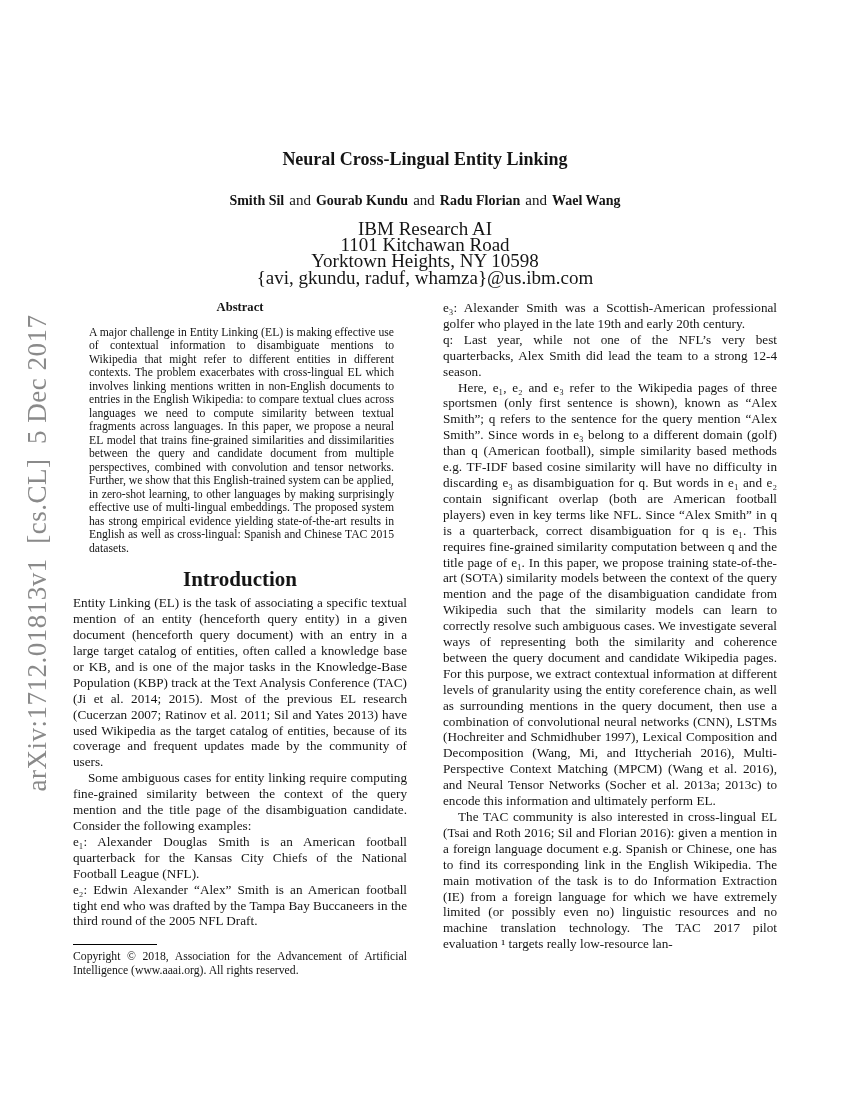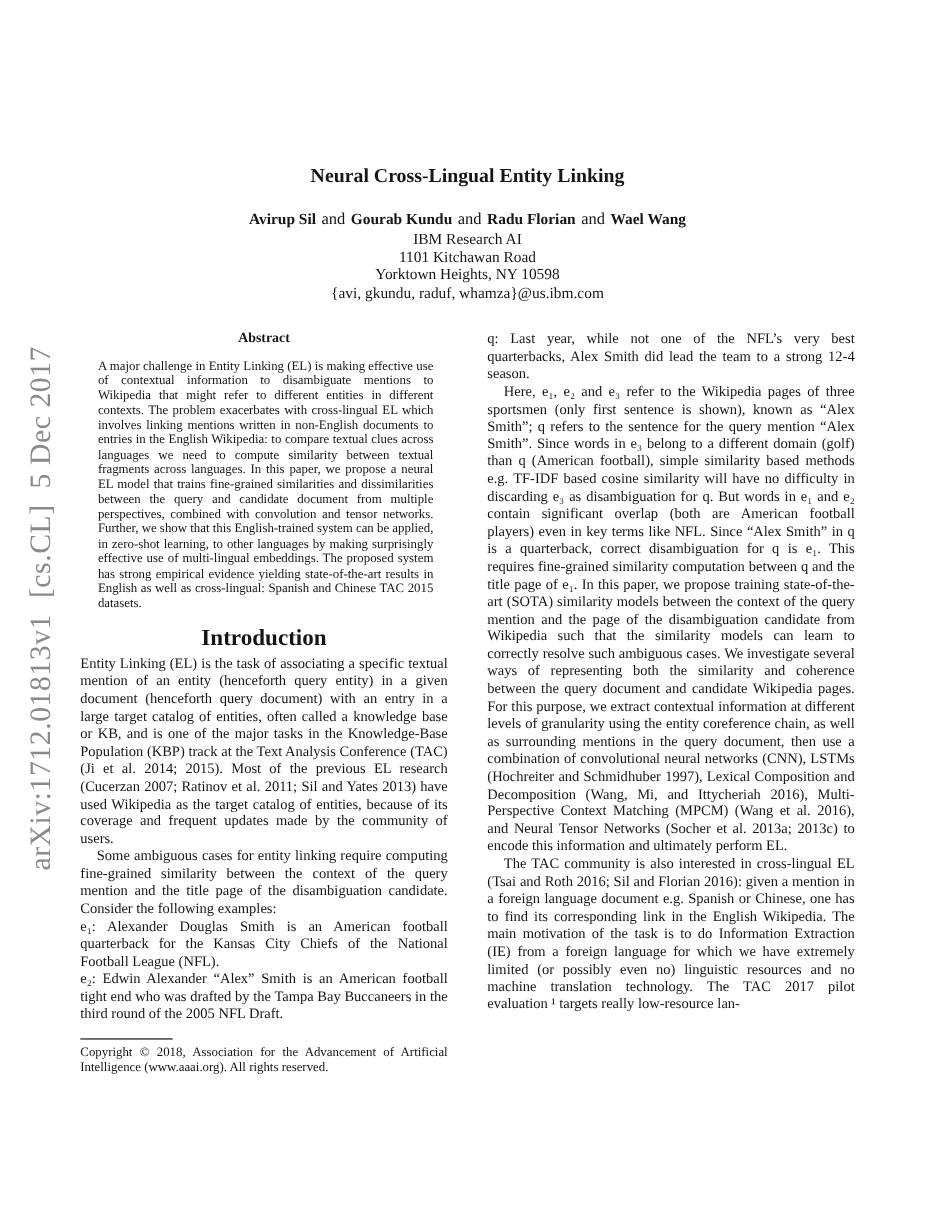--- a/index.html
+++ b/index.html
@@ -11,21 +11,21 @@
   .watermark {
     position:absolute; top:553px; left:37px;
     transform:translate(-50%,-50%) rotate(-90deg);
     white-space:pre; font-size:27px; letter-spacing:.5px; color:#8a8a8a;
   }
   .header { position:absolute; top:133px; left:73px; width:704px; text-align:center; }
   .title  { font-size:18px; font-weight:bold; margin:16px; }
   .authors { margin-top:22px; font-size:14px; }
   .author  { font-weight:bold; }
   .and     { font-weight:normal; font-size:15px; margin:0 5px; }
-  .affil   { margin-top:2px; font-size:14px; line-height:16.2px; }
+  .affil   { margin-top:12px; font-size:19px; line-height:16.2px; }
 
   .col {
     position:absolute; top:300px; width:334px;
     display:flex; flex-direction:column;
     text-align:justify; font-size:13.2px; line-height:15.9px;
   }
   .col-left  { left:73px;  height:678px; }
   .col-right { left:443px; height:680px; }
 
   .abs-head { text-align:center; font-weight:bold; font-size:12.6px; margin:0 0 10px 0; }
@@ -41,21 +41,21 @@
 </head>
 <body>
 
 <div class="page">
 
   <div class="watermark">arXiv:1712.01813v1  [cs.CL]  5 Dec 2017</div>
 
   <div class="header">
     <h1 class="title">Neural Cross-Lingual Entity Linking</h1>
     <div class="authors">
-      <span class="author">Avirup Sil</span><span class="and">and</span><span class="author">Gourab Kundu</span><span class="and">and</span><span class="author">Radu Florian</span><span class="and">and</span><span class="author">Wael Wang</span>
+      <span class="author">Smith Sil</span><span class="and">and</span><span class="author">Gourab Kundu</span><span class="and">and</span><span class="author">Radu Florian</span><span class="and">and</span><span class="author">Wael Wang</span>
     </div>
     <div class="affil">
       <div>IBM Research AI</div>
       <div>1101 Kitchawan Road</div>
       <div>Yorktown Heights, NY 10598</div>
       <div>{avi, gkundu, raduf, whamza}@us.ibm.com</div>
     </div>
   </div>
 
   <div class="col col-left">
@@ -66,18 +66,19 @@
     <p class="indent">Some ambiguous cases for entity linking require computing fine-grained similarity between the context of the query mention and the title page of the disambiguation candidate. Consider the following examples:</p>
     <p>e₁: Alexander Douglas Smith is an American football quarterback for the Kansas City Chiefs of the National Football League (NFL).</p>
     <p>e₂: Edwin Alexander “Alex” Smith is an American football tight end who was drafted by the Tampa Bay Buccaneers in the third round of the 2005 NFL Draft.</p>
     <div class="foot">
       <div class="rule"></div>
       <p>Copyright © 2018, Association for the Advancement of Artificial Intelligence (www.aaai.org). All rights reserved.</p>
     </div>
   </div>
 
   <div class="col col-right">
+    <p>e₃: Alexander Smith was a Scottish-American professional golfer who played in the late 19th and early 20th century.</p>
     <p>q: Last year, while not one of the NFL’s very best quarterbacks, Alex Smith did lead the team to a strong 12-4 season.</p>
     <p class="indent">Here, e₁, e₂ and e₃ refer to the Wikipedia pages of three sportsmen (only first sentence is shown), known as “Alex Smith”; q refers to the sentence for the query mention “Alex Smith”. Since words in e₃ belong to a different domain (golf) than q (American football), simple similarity based methods e.g. TF-IDF based cosine similarity will have no difficulty in discarding e₃ as disambiguation for q. But words in e₁ and e₂ contain significant overlap (both are American football players) even in key terms like NFL. Since “Alex Smith” in q is a quarterback, correct disambiguation for q is e₁. This requires fine-grained similarity computation between q and the title page of e₁. In this paper, we propose training state-of-the-art (SOTA) similarity models between the context of the query mention and the page of the disambiguation candidate from Wikipedia such that the similarity models can learn to correctly resolve such ambiguous cases. We investigate several ways of representing both the similarity and coherence between the query document and candidate Wikipedia pages. For this purpose, we extract contextual information at different levels of granularity using the entity coreference chain, as well as surrounding mentions in the query document, then use a combination of convolutional neural networks (CNN), LSTMs (Hochreiter and Schmidhuber 1997), Lexical Composition and Decomposition (Wang, Mi, and Ittycheriah 2016), Multi-Perspective Context Matching (MPCM) (Wang et al. 2016), and Neural Tensor Networks (Socher et al. 2013a; 2013c) to encode this information and ultimately perform EL.</p>
     <p class="indent">The TAC community is also interested in cross-lingual EL (Tsai and Roth 2016; Sil and Florian 2016): given a mention in a foreign language document e.g. Spanish or Chinese, one has to find its corresponding link in the English Wikipedia. The main motivation of the task is to do Information Extraction (IE) from a foreign language for which we have extremely limited (or possibly even no) linguistic resources and no machine translation technology. The TAC 2017 pilot evaluation ¹ targets really low-resource lan-</p>
   </div>
 
 </div>
 
 </body></html>

